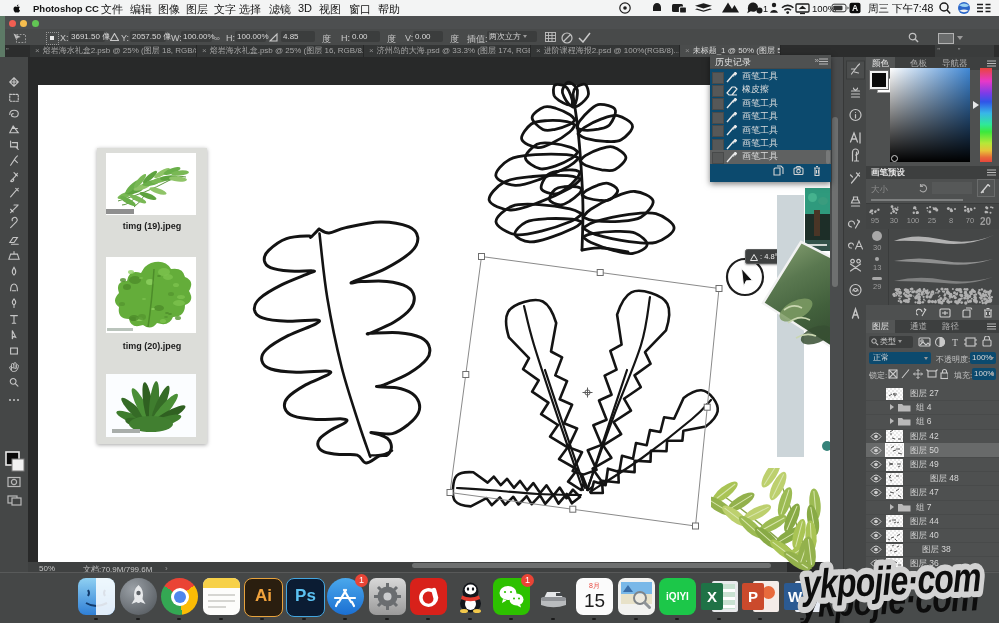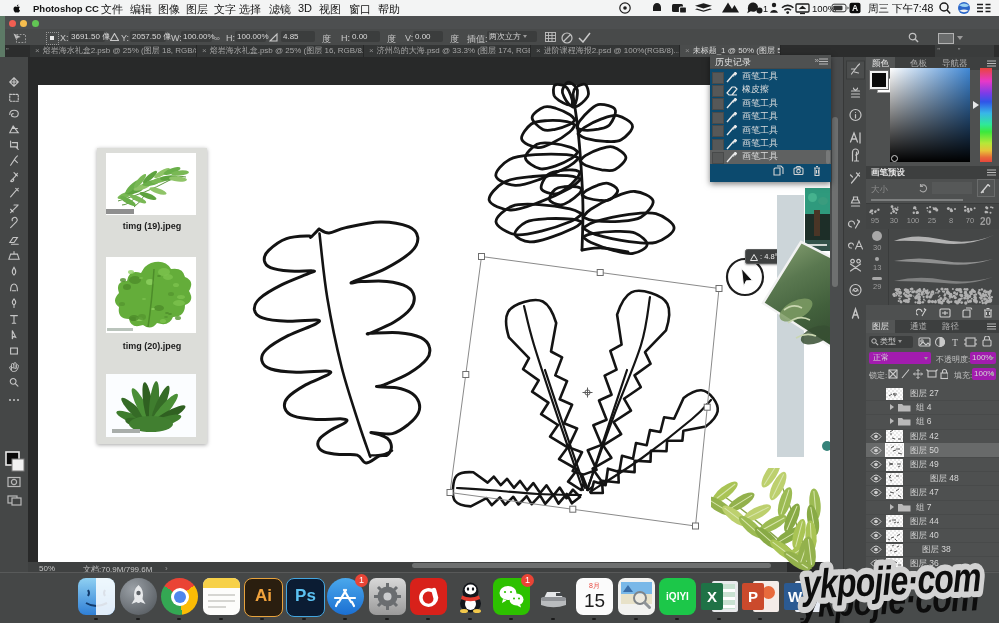--- a/index.html
+++ b/index.html
@@ -34,21 +34,21 @@
 #historypanel{left:710px;top:55px;width:121px;height:127px;background:#0c4a6e;box-shadow:0 2px 6px rgba(0,0,0,.5);font-size:9px;color:#dedede;}
 .hrow{position:absolute;left:0;width:121px;height:13.4px;line-height:13.4px;}
 .hrow .cb{position:absolute;left:2px;top:1.5px;width:10px;height:10px;background:#565858;border:1px solid #484a4a;}
 .hrow .txt{position:absolute;left:32px;top:0;}
 
 #iconstrip{left:843px;top:57px;width:23px;height:566px;background:#454747;border-left:1px solid #373838;}
 #rightpanels{left:866px;top:57px;width:133px;height:566px;background:#4e5050;}
 .ptabs{position:absolute;left:0;width:133px;height:13px;background:#3d3f3f;}
 .ptab{position:absolute;top:0;height:13px;line-height:13px;font-size:8.5px;color:#b0b0b0;padding:0 6px;}
 .ptab.active{background:#535555;color:#e6e6e6;}
-.inbox{position:absolute;background:#a21caf;border-radius:2px;color:#d6d6d6;font-size:8px;}
+.inbox{position:absolute;background:#0c4a6e;border-radius:2px;color:#d6d6d6;font-size:8px;}
 
 #dock{left:0;top:572px;width:999px;height:51px;background:rgba(72,74,74,.90);border-top:1px solid rgba(120,120,120,.35);}
 .dicon{position:absolute;top:5px;width:37px;height:37px;border-radius:8px;font-family:"Liberation Sans",sans-serif;}
 
 #wm{left:770px;top:540px;width:229px;height:83px;}
 </style></head>
 <body>
 <div id="screen">
 
   <div class="abs" id="workarea">

